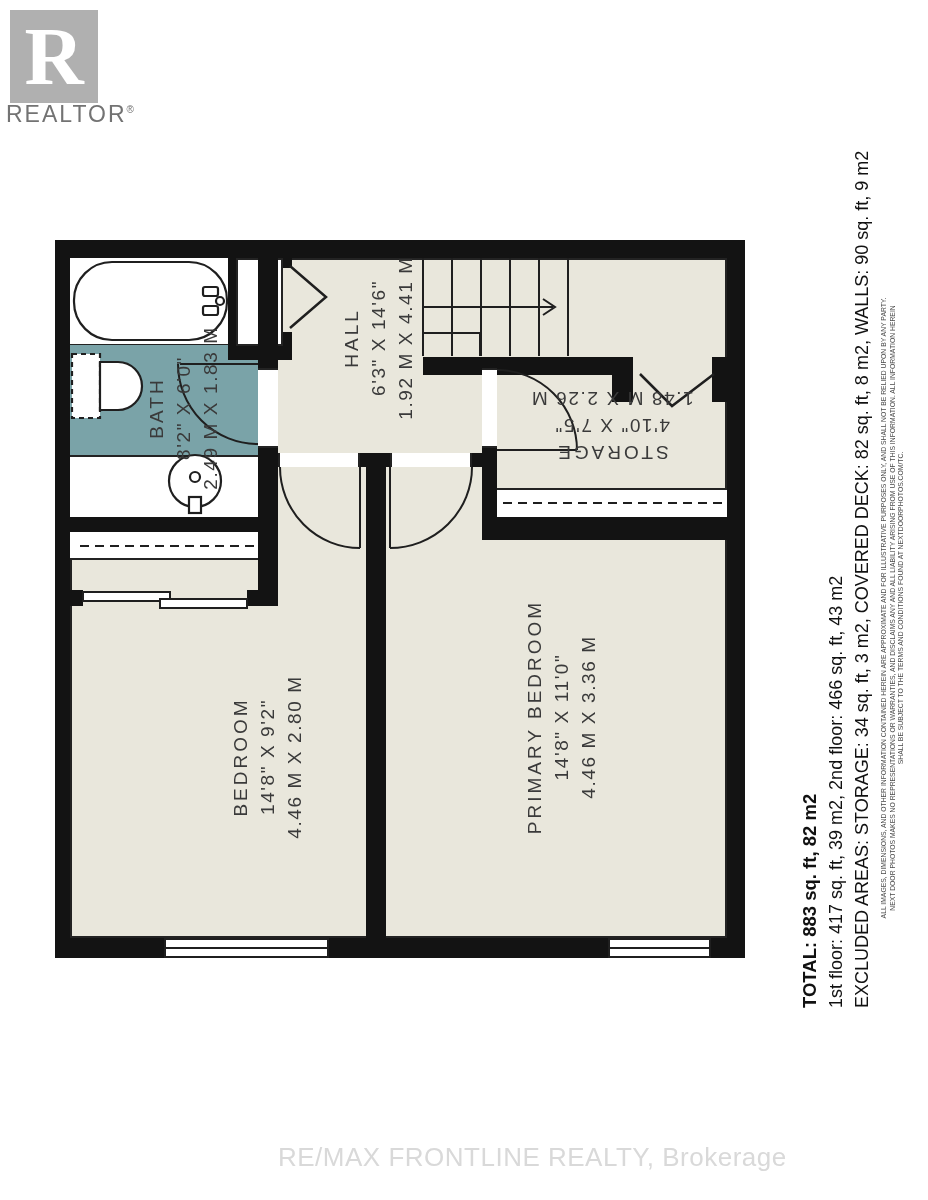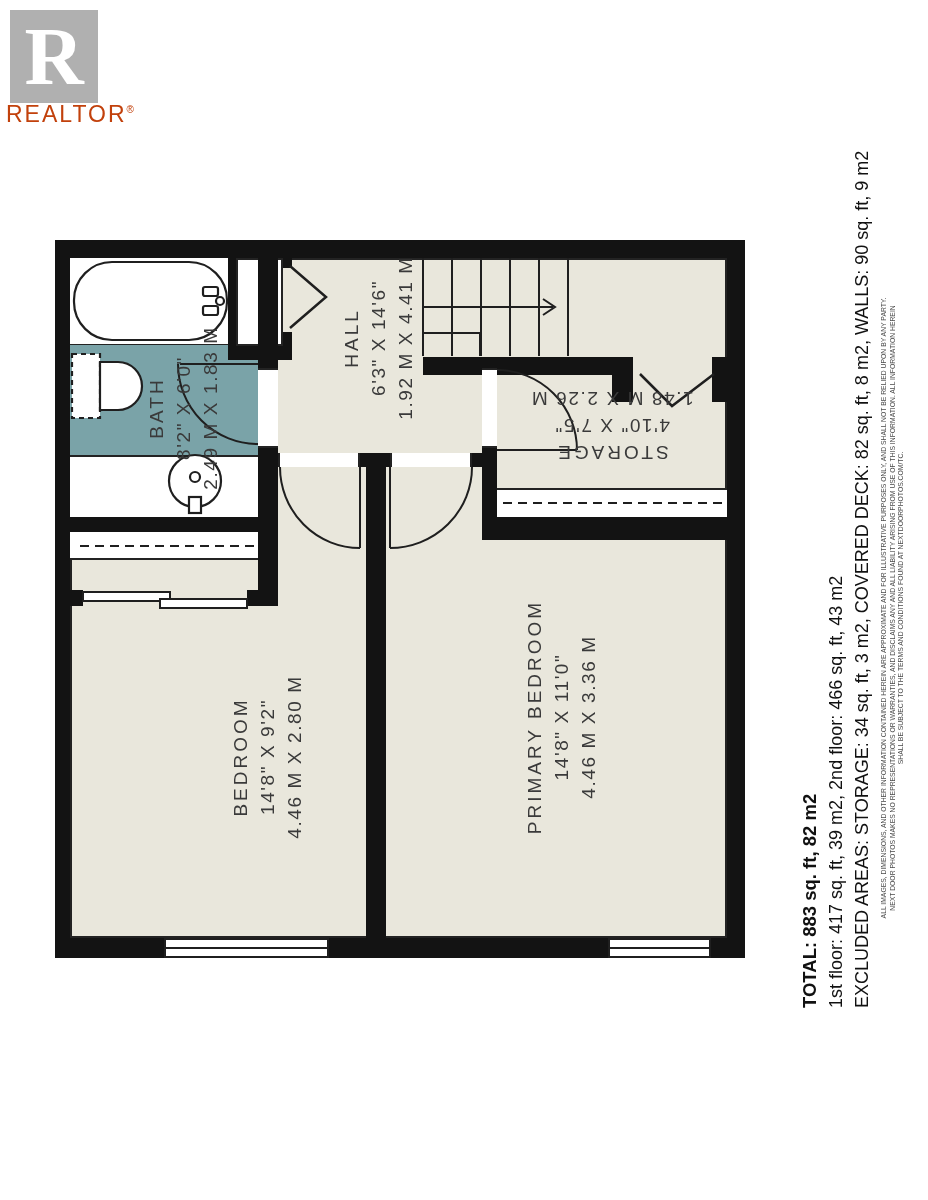--- a/index.html
+++ b/index.html
@@ -32,21 +32,21 @@
   .closet-vdoor{left:283px;top:262px;width:44px;height:68px;background:#fff;z-index:3;
                 clip-path:polygon(0 0,96% 48%,0 100%);}
   .storage-vdoor{left:633px;top:357px;width:79px;height:20px;background:#fff;z-index:3;}
   
   .op-v{border-top:2px solid #232323;border-bottom:2px solid #232323;box-sizing:border-box;}
   .op-h{border-left:2px solid #232323;border-right:2px solid #232323;box-sizing:border-box;}
   
   .logo-box{left:10px;top:10px;width:88px;height:93px;background:#b0b0b0;z-index:6;
             display:flex;align-items:center;justify-content:center;}
   .logo-r{color:#fff;font-family:"Liberation Serif",serif;font-weight:bold;font-size:82px;line-height:93px;}
-  .logo-word{left:6px;top:101px;z-index:6;color:#c2410c;font-size:23px;letter-spacing:2px;}
+  .logo-word{left:6px;top:101px;z-index:6;color:#737373;font-size:23px;letter-spacing:2px;}
   .logo-word sup{font-size:10px;}
   
   .summary{left:797px;top:1008px;width:800px;z-index:6;transform-origin:0 0;
            transform:rotate(-90deg);color:#111;}
   .summary .big{font-size:18px;line-height:26px;white-space:nowrap;}
   .summary .total{font-weight:bold;font-size:18.5px;}
   .summary .disc{margin-top:5px;width:800px;text-align:center;color:#4a4a4a;}
   .summary .disc div{font-size:6.8px;line-height:8.6px;white-space:nowrap;}
   .watermark{left:278px;top:1142px;z-index:6;color:#d9d9d9;font-size:26px;letter-spacing:0.5px;}
 </style>
@@ -209,14 +209,15 @@
     <div class="big total">TOTAL: 883 sq. ft, 82 m2</div>
     <div class="big">1st floor: 417 sq. ft, 39 m2, 2nd floor: 466 sq. ft, 43 m2</div>
     <div class="big">EXCLUDED AREAS: STORAGE: 34 sq. ft, 3 m2, COVERED DECK: 82 sq. ft, 8 m2, WALLS: 90 sq. ft, 9 m2</div>
     <div class="disc">
       <div>ALL IMAGES, DIMENSIONS, AND OTHER INFORMATION CONTAINED HEREIN ARE APPROXIMATE AND FOR ILLUSTRATIVE PURPOSES ONLY, AND SHALL NOT BE RELIED UPON BY ANY PARTY.</div>
       <div>NEXT DOOR PHOTOS MAKES NO REPRESENTATIONS OR WARRANTIES, AND DISCLAIMS ANY AND ALL LIABILITY ARISING FROM USE OF THIS INFORMATION. ALL INFORMATION HEREIN</div>
       <div>SHALL BE SUBJECT TO THE TERMS AND CONDITIONS FOUND AT NEXTDOORPHOTOS.COM/TC.</div>
     </div>
   </div>
 
+  <div class="abs watermark">RE/MAX FRONTLINE REALTY, Brokerage</div>
 
 </div>
 
 </body></html>

